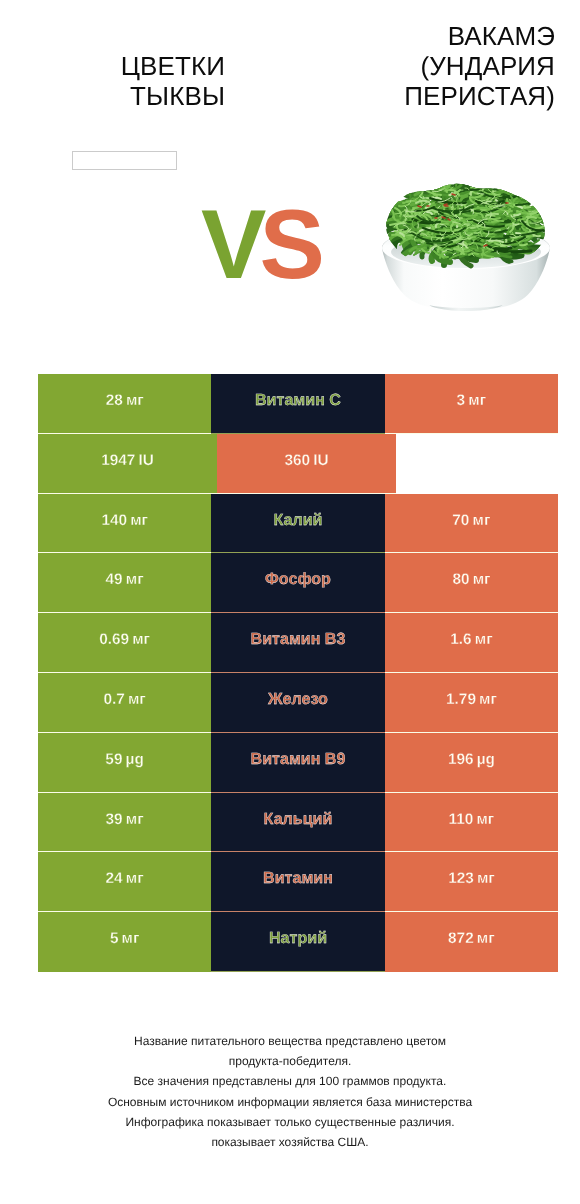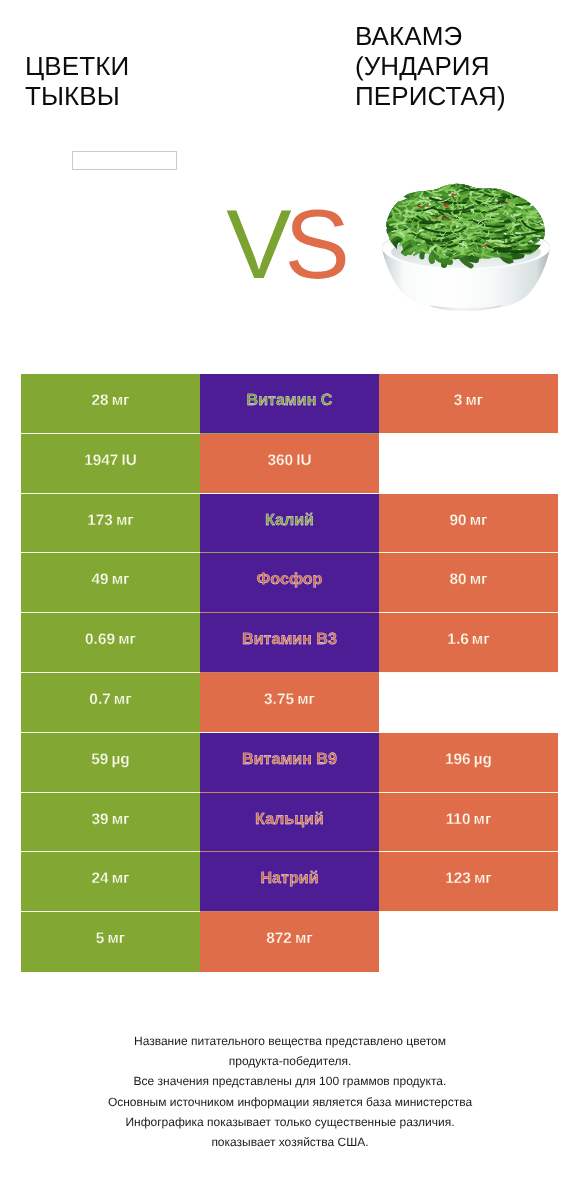--- a/index.html
+++ b/index.html
@@ -3,49 +3,49 @@
 <meta charset="utf-8">
 <title>Infographic</title>
 <style>
   html,body{margin:0;padding:0;}
   body{width:580px;height:1204px;background:#ffffff;
        font-family:"Liberation Sans","DejaVu Sans",sans-serif;overflow:hidden;
        -webkit-font-smoothing:antialiased;text-rendering:geometricPrecision;}
   .page{position:relative;width:580px;height:1204px;background:#fff;}
 
   
-  .ttl{position:absolute;text-align:left;font-weight:400;color:#0c0c0c;
+  .ttl{position:absolute;text-align:right;font-weight:400;color:#0c0c0c;
        font-size:26px;line-height:30px;letter-spacing:.1px;}
   .ttl-l{left:25px;top:51px;width:200px;}
   .ttl-r{left:355px;top:21px;width:200px;}
 
   .imgbox{position:absolute;left:72px;top:151px;width:105px;height:19px;
           border:1px solid #cbcbcb;background:#fff;box-sizing:border-box;}
 
   .vs{position:absolute;left:208px;top:196px;width:160px;height:96px;
-      font-size:98px;line-height:96px;font-weight:400;text-align:center;
+      font-size:98px;line-height:96px;font-weight:700;text-align:left;
       letter-spacing:-7px;white-space:nowrap;text-indent:-7px;}
   .vs .v{color:#7aa331;}
   .vs .s{color:#e06d4a;}
 
   .photo{position:absolute;left:373px;top:177px;width:178px;height:146px;}
   .photo-svg{display:block;}
 
   
   .tbl{position:absolute;left:21px;top:374px;width:537px;}
-  .row{display:flex;height:59.8px;}
+  .row{display:flex;height:59.8px;margin-left:17px;}
   .cell{width:179px;box-sizing:border-box;position:relative;}
     .inner{position:absolute;left:0;right:0;top:18px;text-align:center;white-space:nowrap;}
   .cval{color:#fdfdf2;font-size:15.4px;font-weight:700;letter-spacing:0;}
   .cval .u{font-size:15.4px;font-weight:700;margin-left:-1.2px;}
   .c-left{background:#82a732;}
   .c-left .cval{-webkit-text-stroke:.32px #82a732;}
   .c-right{background:#e06d4a;}
   .c-right .cval{-webkit-text-stroke:.32px #e06d4a;}
-  .c-mid{background:#4c1d95;font-size:16.1px;font-weight:700;letter-spacing:0;-webkit-text-stroke:.32px #fff;}
+  .c-mid{background:#0f172a;font-size:16.1px;font-weight:700;letter-spacing:0;-webkit-text-stroke:.32px #fff;}
   .c-mid .inner{top:17px;}
   .row .c-left,.row .c-right{border-bottom:1.6px solid #fbfde8;}
   .row:last-child .c-left,.row:last-child .c-right{border-bottom:0;height:59.8px;}
   .g{color:#7d9f3c;}
   .o{color:#cd6b4b;}
   .c-mid.g{border-bottom:1px solid #93a254;}
   .c-mid.o{border-bottom:1px solid #c78268;padding-left:16px;}
 
   
   .foot{position:absolute;left:0px;top:1031px;width:580px;text-align:center;
@@ -189,27 +189,27 @@
       <div class="row">
         <div class="cell c-left">
           <div class="inner cval"><span>1947</span> <span class="u">IU</span></div>
         </div>
         <div class="cell c-right">
           <div class="inner cval"><span>360</span> <span class="u">IU</span></div>
         </div>
       </div>
       <div class="row">
         <div class="cell c-left">
-          <div class="inner cval"><span>173</span> <span class="u">мг</span></div>
+          <div class="inner cval"><span>140</span> <span class="u">мг</span></div>
         </div>
         <div class="cell c-mid g">
           <div class="inner">Калий</div>
         </div>
         <div class="cell c-right">
-          <div class="inner cval"><span>90</span> <span class="u">мг</span></div>
+          <div class="inner cval"><span>70</span> <span class="u">мг</span></div>
         </div>
       </div>
       <div class="row">
         <div class="cell c-left">
           <div class="inner cval"><span>49</span> <span class="u">мг</span></div>
         </div>
         <div class="cell c-mid o">
           <div class="inner">Фосфор</div>
         </div>
         <div class="cell c-right">
@@ -224,22 +224,25 @@
           <div class="inner">Витамин B3</div>
         </div>
         <div class="cell c-right">
           <div class="inner cval"><span>1.6</span> <span class="u">мг</span></div>
         </div>
       </div>
       <div class="row">
         <div class="cell c-left">
           <div class="inner cval"><span>0.7</span> <span class="u">мг</span></div>
         </div>
-        <div class="cell c-right">
-          <div class="inner cval"><span>3.75</span> <span class="u">мг</span></div>
+        <div class="cell c-mid o">
+          <div class="inner">Железо</div>
+        </div>
+        <div class="cell c-right">
+          <div class="inner cval"><span>1.79</span> <span class="u">мг</span></div>
         </div>
       </div>
       <div class="row">
         <div class="cell c-left">
           <div class="inner cval"><span>59</span> <span class="u">µg</span></div>
         </div>
         <div class="cell c-mid o">
           <div class="inner">Витамин B9</div>
         </div>
         <div class="cell c-right">
@@ -255,29 +258,32 @@
         </div>
         <div class="cell c-right">
           <div class="inner cval"><span>110</span> <span class="u">мг</span></div>
         </div>
       </div>
       <div class="row">
         <div class="cell c-left">
           <div class="inner cval"><span>24</span> <span class="u">мг</span></div>
         </div>
         <div class="cell c-mid o">
+          <div class="inner">Витамин</div>
+        </div>
+        <div class="cell c-right">
+          <div class="inner cval"><span>123</span> <span class="u">мг</span></div>
+        </div>
+      </div>
+      <div class="row">
+        <div class="cell c-left">
+          <div class="inner cval"><span>5</span> <span class="u">мг</span></div>
+        </div>
+        <div class="cell c-mid g">
           <div class="inner">Натрий</div>
-        </div>
-        <div class="cell c-right">
-          <div class="inner cval"><span>123</span> <span class="u">мг</span></div>
-        </div>
-      </div>
-      <div class="row">
-        <div class="cell c-left">
-          <div class="inner cval"><span>5</span> <span class="u">мг</span></div>
         </div>
         <div class="cell c-right">
           <div class="inner cval"><span>872</span> <span class="u">мг</span></div>
         </div>
       </div>
     </div>
 
   <div class="foot">
       <div>Название питательного вещества представлено цветом</div>
       <div>продукта-победителя.</div>

